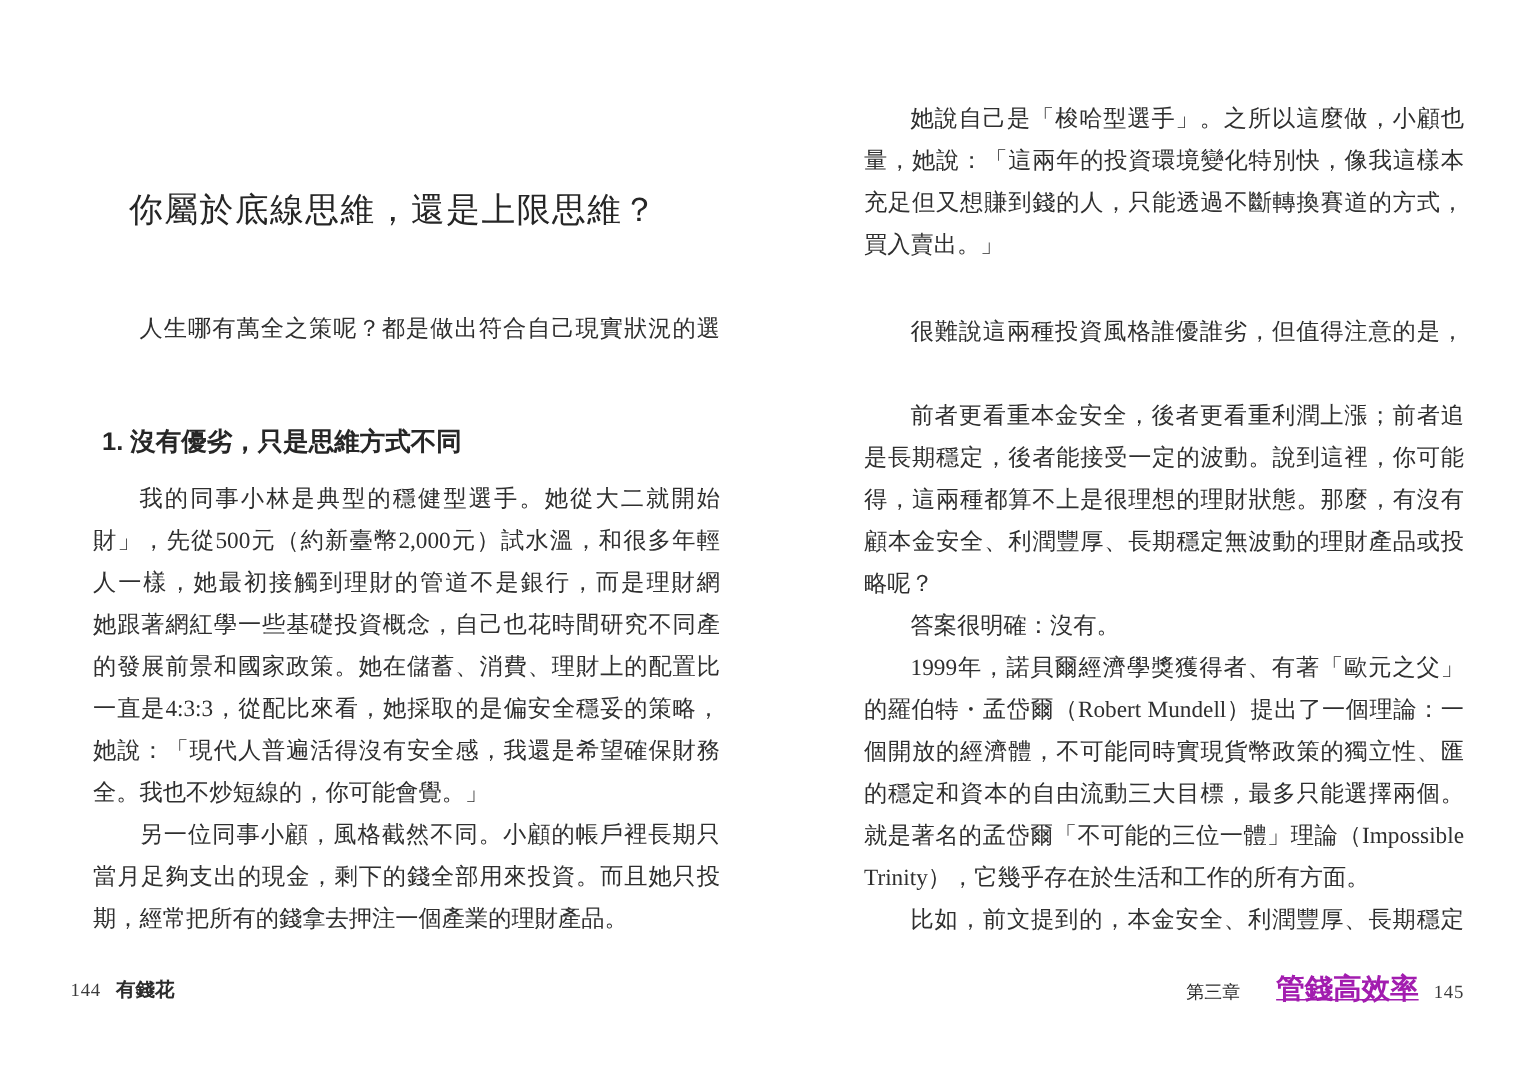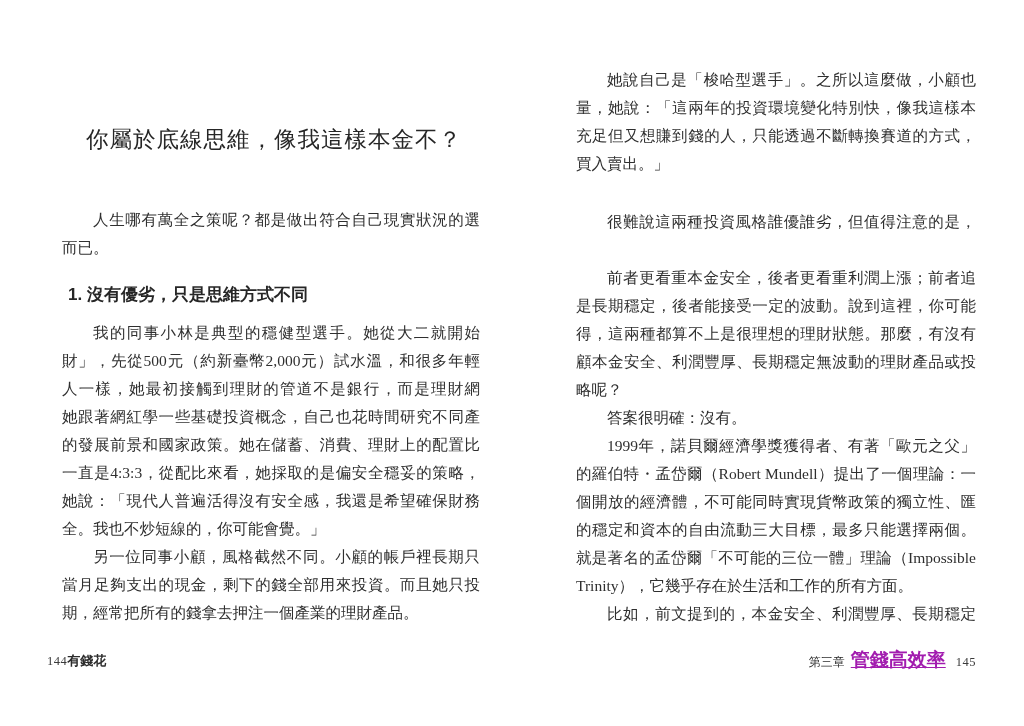--- a/index.html
+++ b/index.html
@@ -45,40 +45,39 @@
 
   .folio{
     position:absolute;top:650px;height:20px;line-height:20px;
     color:#3a3a3a;white-space:nowrap;
   }
   .folio-left{left:47px;}
   .folio-right{left:576px;width:400px;text-align:right;}
   .folio .num{font-size:12.5px;letter-spacing:0.5px;}
   .folio .book{
     font-family:"Liberation Sans","DejaVu Sans",sans-serif;
-    font-size:13px;font-weight:bold;color:#2c2c2c;
+    font-size:13px;font-weight:bold;margin-left:10px;color:#2c2c2c;
   }
-  .folio .chap-label{font-size:12px;margin-right:6px;color:#2c2c2c;}
+  .folio .chap-label{font-size:12px;margin-right:24px;color:#2c2c2c;}
   .folio .chap-title{
     font-family:"Liberation Sans","DejaVu Sans",sans-serif;
     font-size:19px;font-weight:bold;color:#a21caf;margin-right:10px;text-decoration:underline;
   }
 </style>
 </head>
 <body>
 
 <div class="spread">
 
   <div class="page-col col-left">
 
-    <div class="chapter-title">你屬於底線思維，像我這樣本金不？</div>
+    <div class="chapter-title">你屬於底線思維，還是上限思維？</div>
 
     <div class="para" style="top:206px;">
       <div class="line indent">人生哪有萬全之策呢？都是做出符合自己現實狀況的選擇</div>
-      <div class="line end">而已。</div>
     </div>
 
     <div class="subhead">1. 沒有優劣，只是思維方式不同</div>
 
     <div class="para" style="top:319px;">
       <div class="line indent">我的同事小林是典型的穩健型選手。她從大二就開始「養</div>
       <div class="line">財」，先從500元（約新臺幣2,000元）試水溫，和很多年輕</div>
       <div class="line">人一樣，她最初接觸到理財的管道不是銀行，而是理財網紅，</div>
       <div class="line">她跟著網紅學一些基礎投資概念，自己也花時間研究不同產業</div>
       <div class="line">的發展前景和國家政策。她在儲蓄、消費、理財上的配置比例</div>

